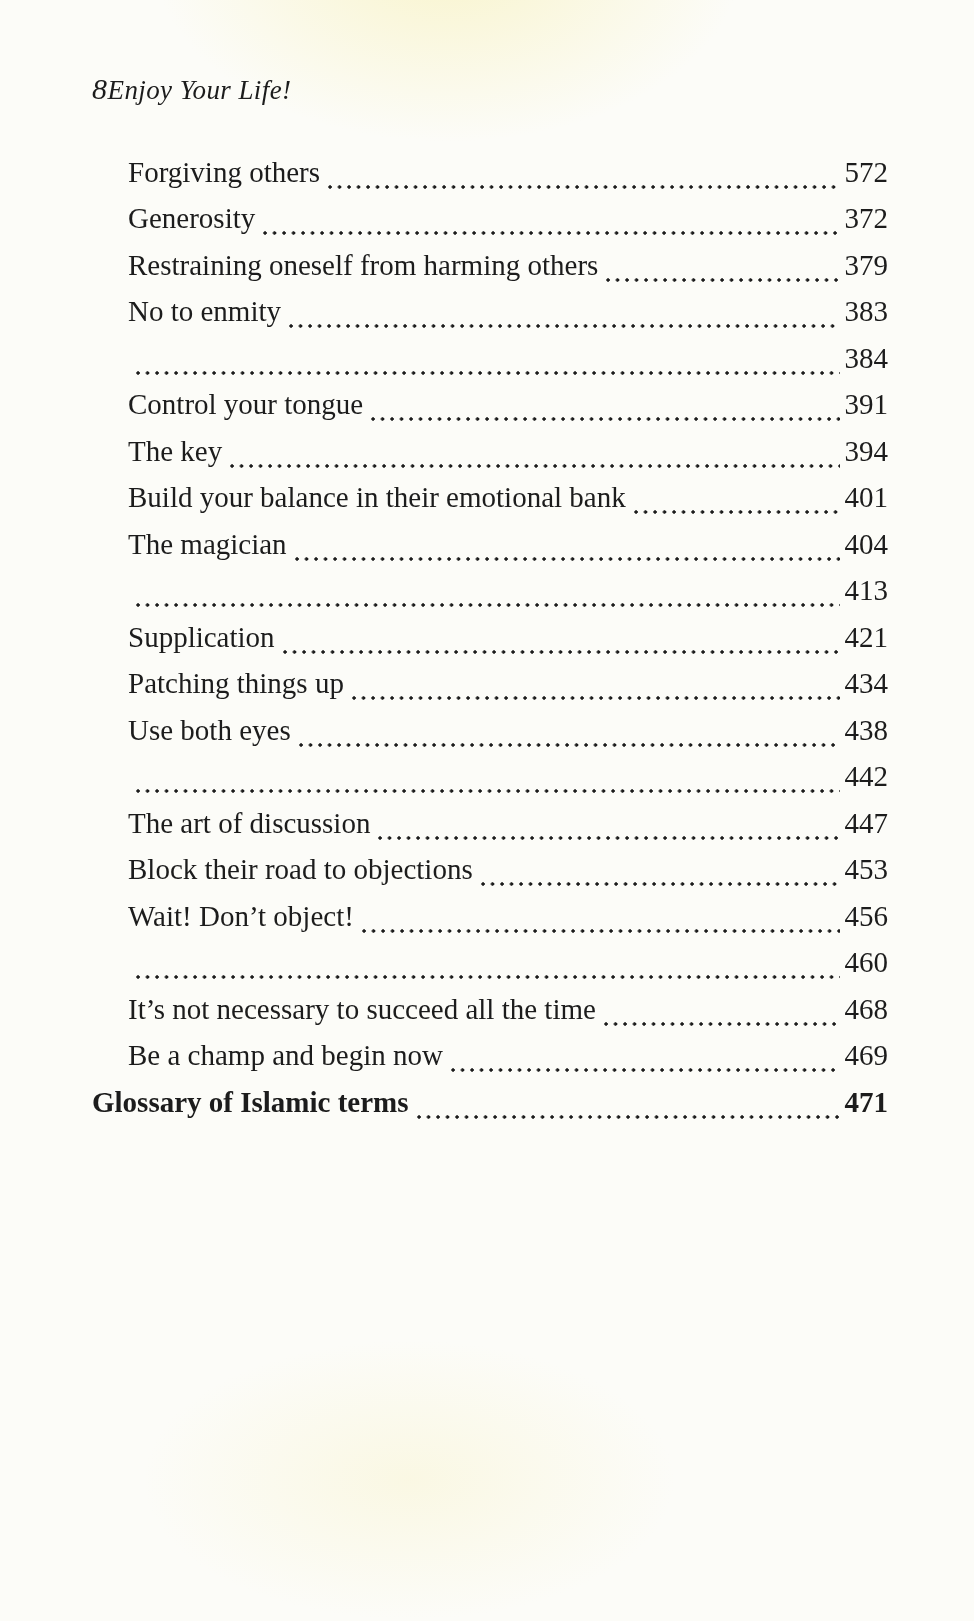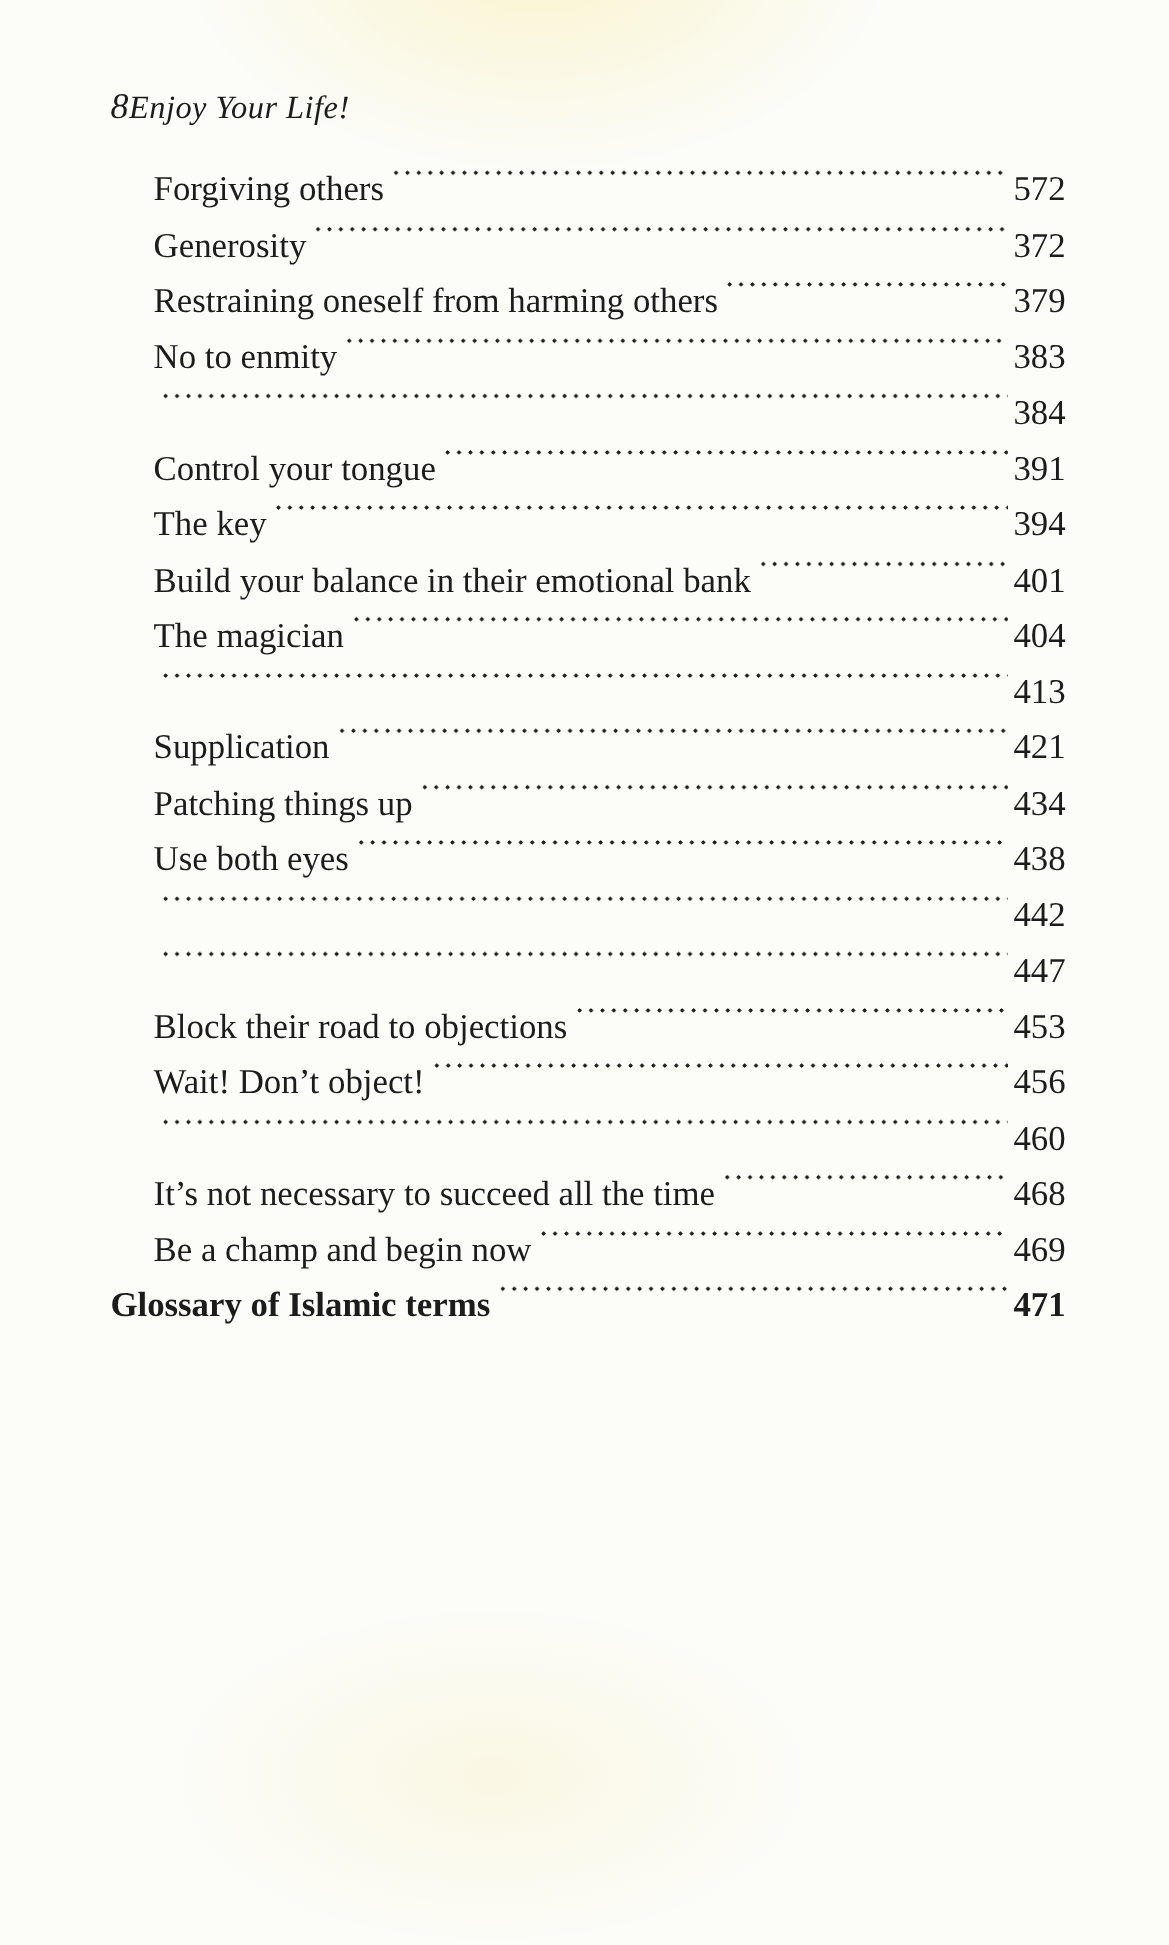--- a/index.html
+++ b/index.html
@@ -37,21 +37,21 @@
   .book-title {
     font-style: italic;
     font-size: 27px;
     letter-spacing: 0.4px;
   }
   .toc {
     margin-top: 18px;
   }
   .toc-row {
     display: flex;
-    align-items: flex-start;
+    align-items: flex-end;
     height: 46.5px;
     font-size: 29px;
     padding-left: 36px;
   }
   .toc-row.no-indent {
     padding-left: 0;
   }
   .toc-row.bold-row .toc-title,
   .toc-row.bold-row .toc-page {
     font-weight: bold;
@@ -145,20 +145,21 @@
       <div class="toc-row">
     <span class="toc-title">Use both eyes</span>
     <span class="leader"></span>
     <span class="toc-page">438</span>
   </div>
       <div class="toc-row">
     <span class="leader"></span>
     <span class="toc-page">442</span>
   </div>
       <div class="toc-row">
+    <span class="toc-title">The art of discussion</span>
     <span class="leader"></span>
     <span class="toc-page">447</span>
   </div>
       <div class="toc-row">
     <span class="toc-title">Block their road to objections</span>
     <span class="leader"></span>
     <span class="toc-page">453</span>
   </div>
       <div class="toc-row">
     <span class="toc-title">Wait! Don’t object!</span>

